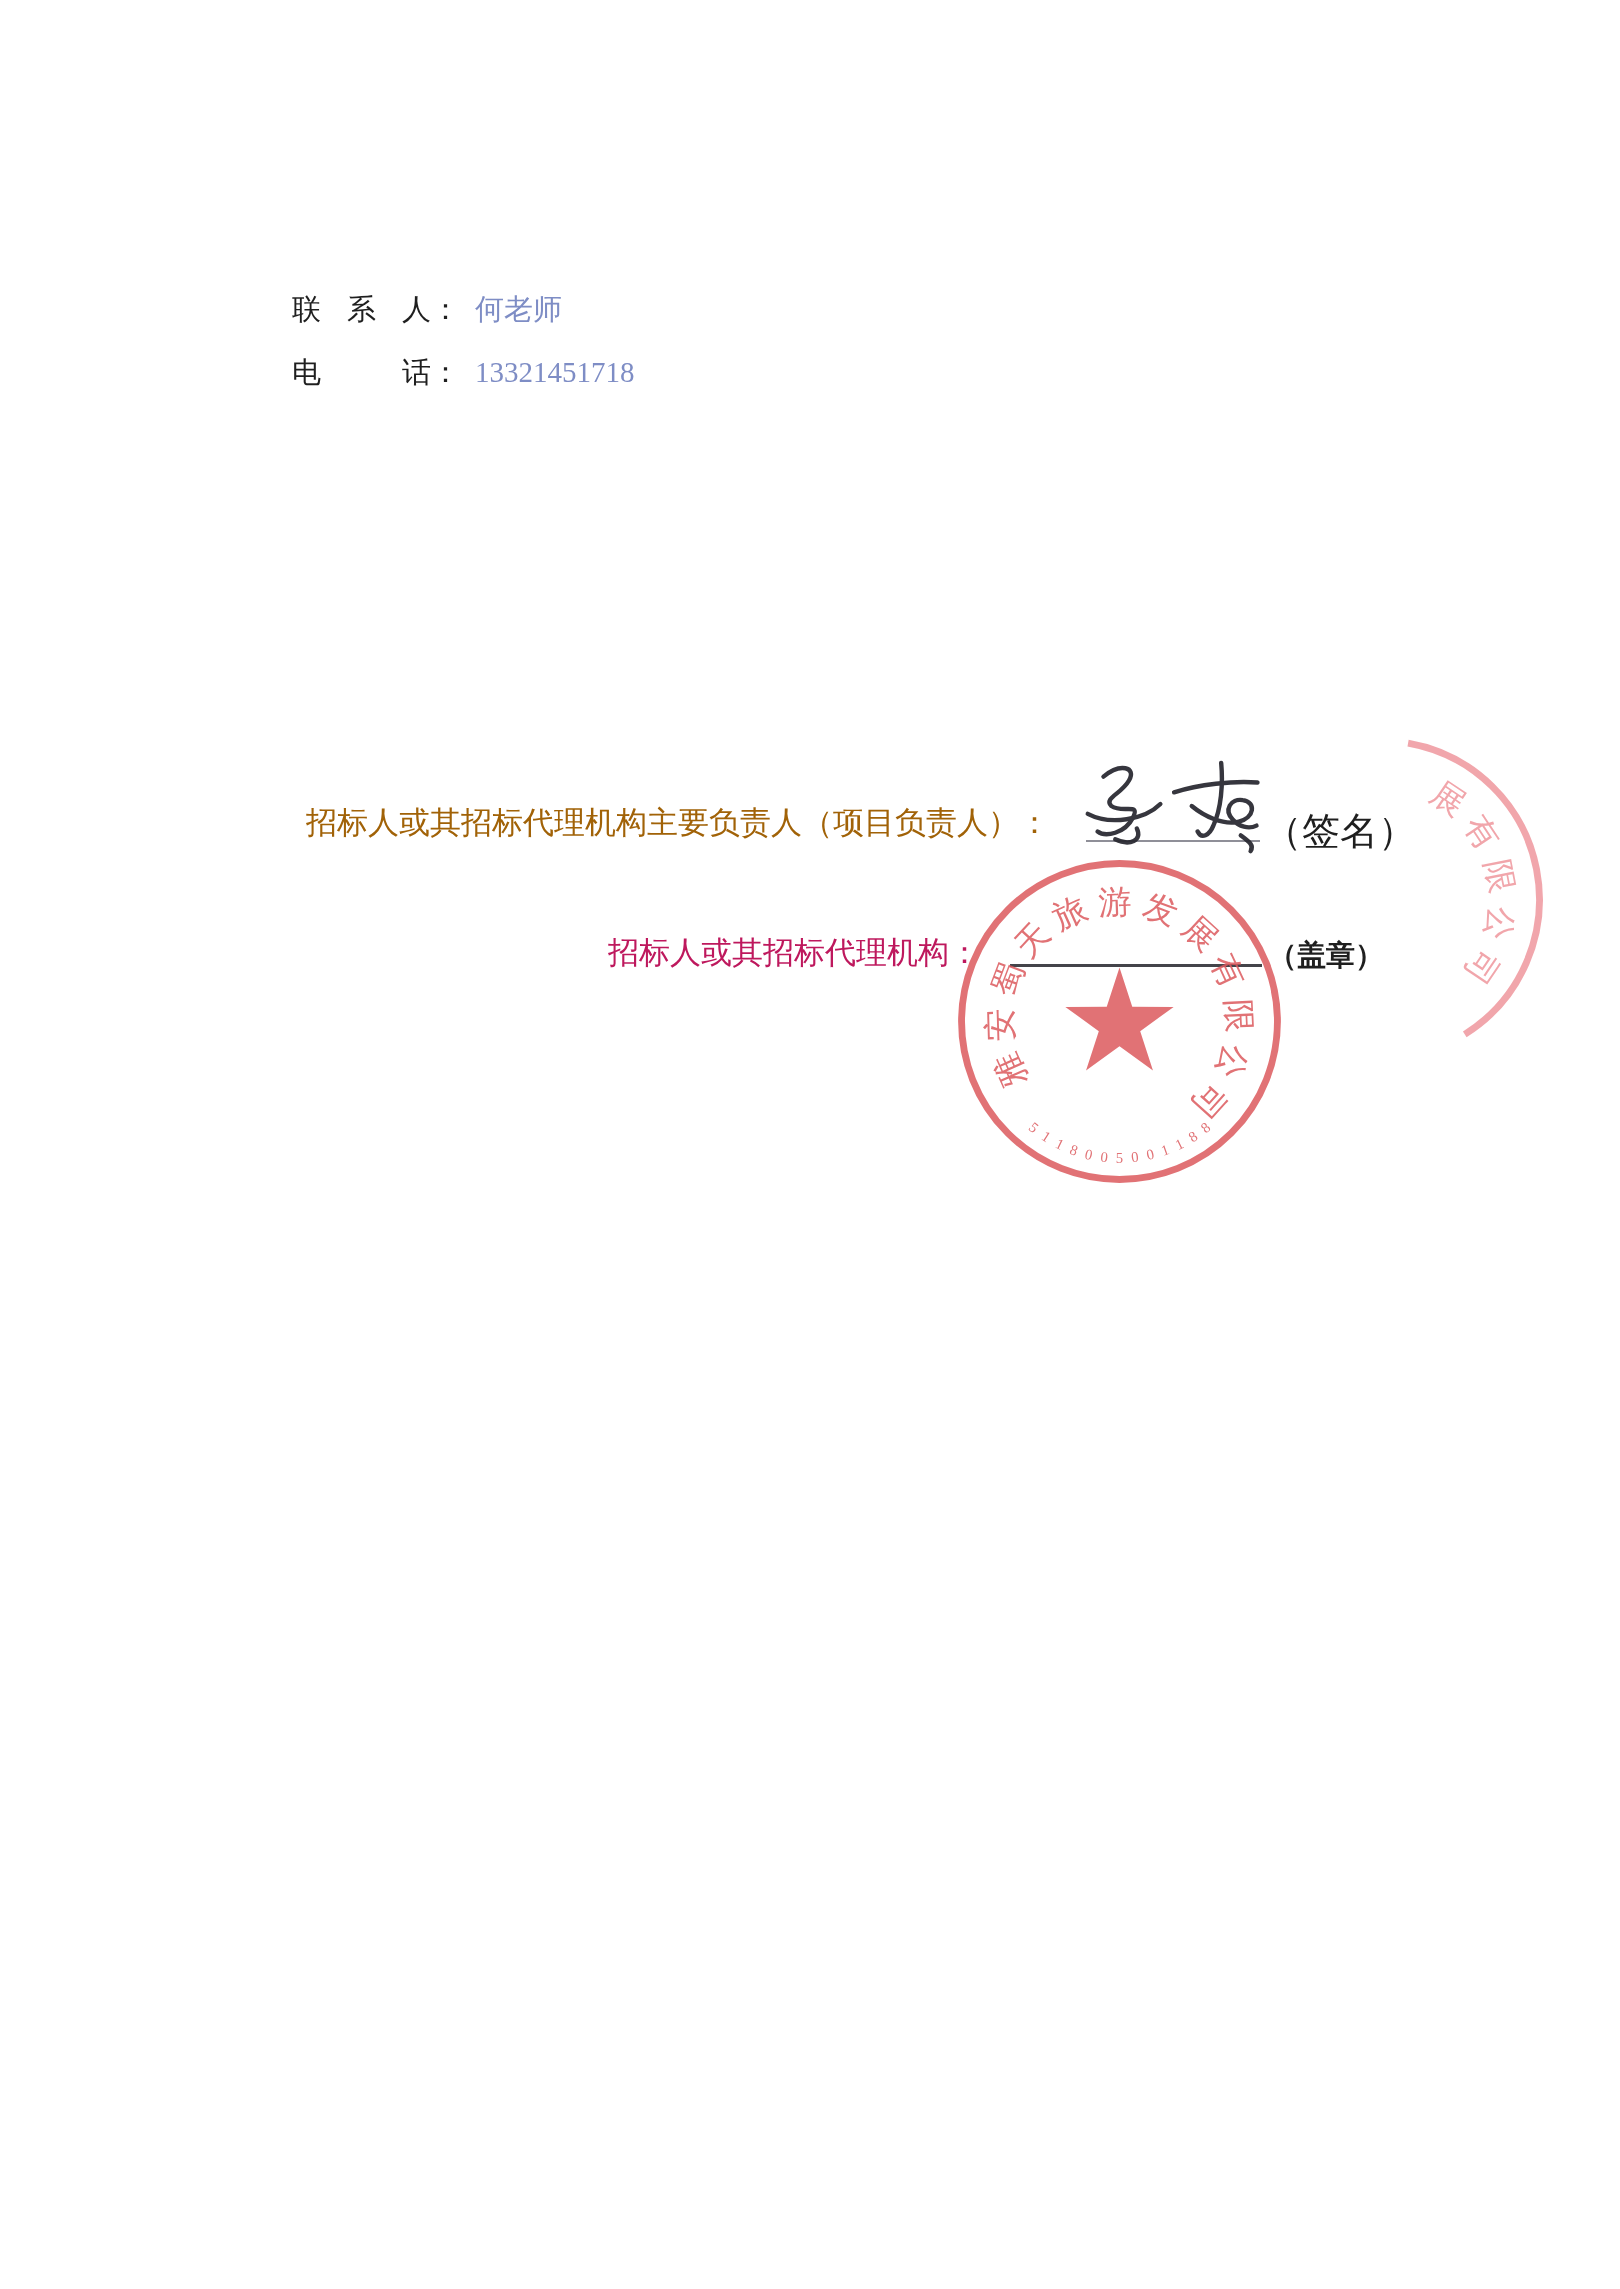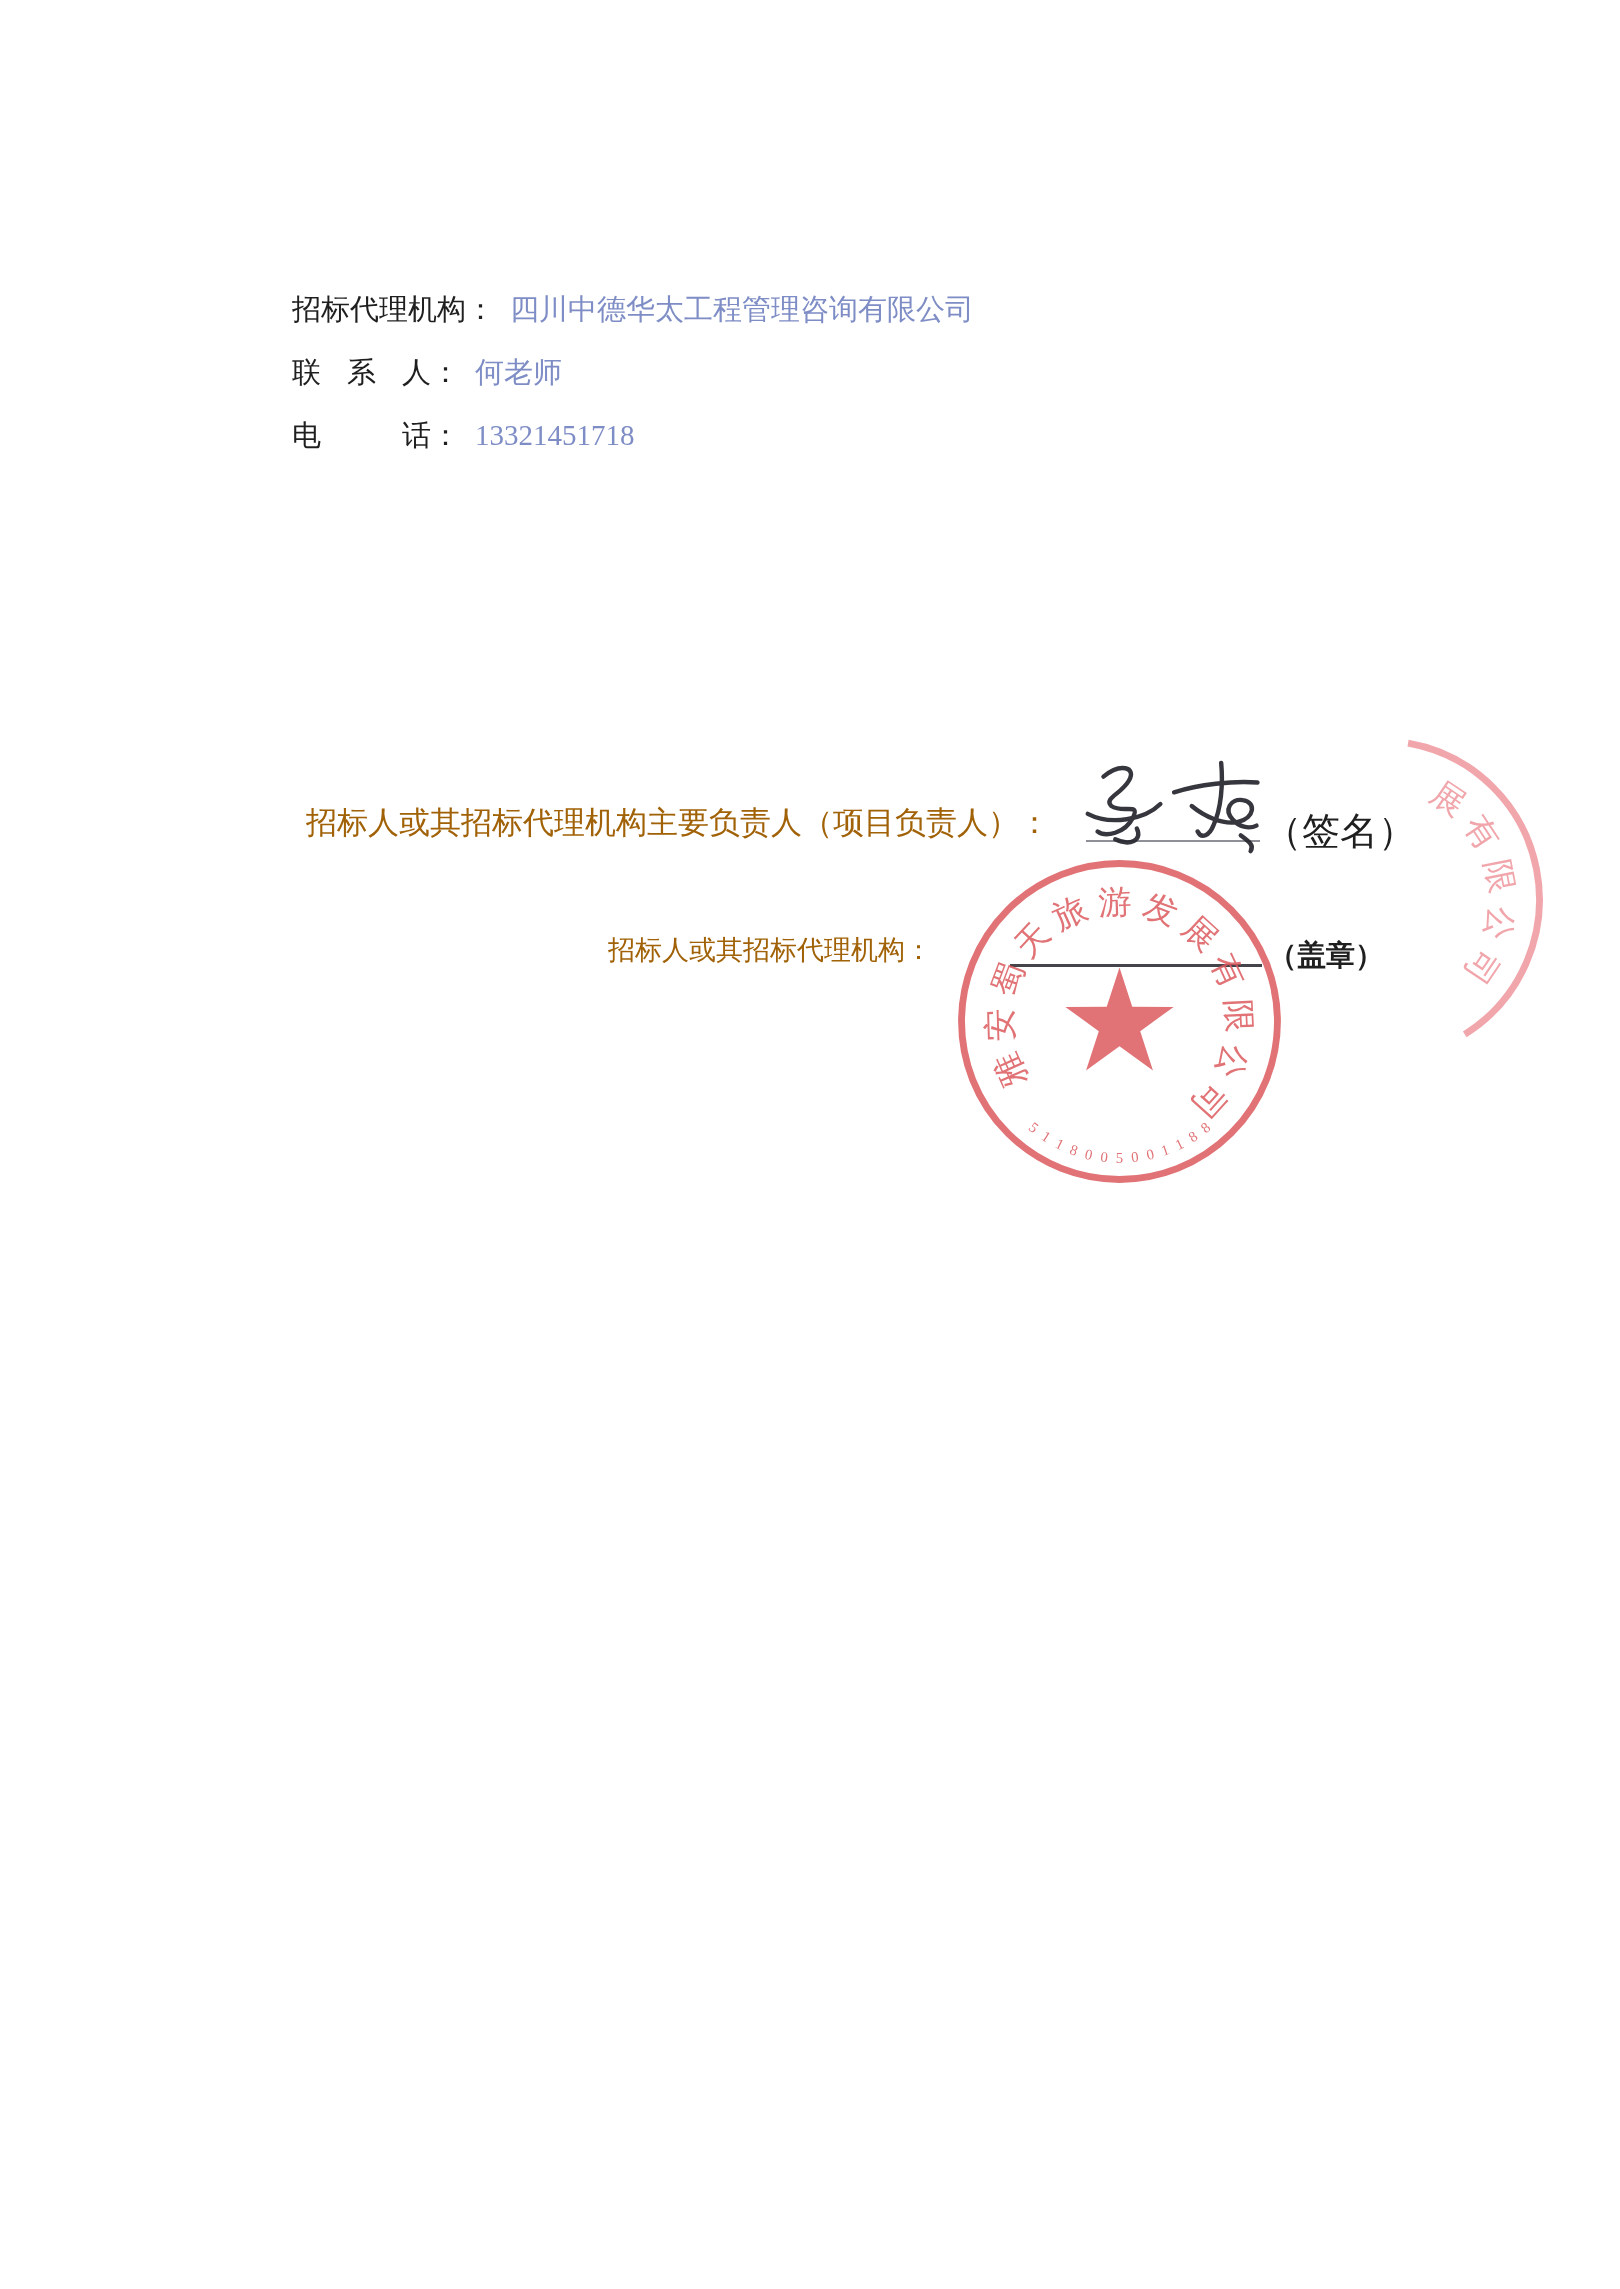--- a/index.html
+++ b/index.html
@@ -23,41 +23,37 @@
     text-align:justify;text-align-last:justify;
     color:#1f1f1f;vertical-align:top;
   }
   .contact .lbl.wide{width:auto;text-align-last:auto;}
   .contact .colon{color:#1f1f1f;}
   .contact .val{color:#7e8dc5;margin-left:7.8px;}
   
   .abs{position:absolute;white-space:nowrap;}
   .line-a{left:306px;top:802px;font-size:31px;color:#a16207;}
   .line-a-suffix{left:1264px;top:806px;font-size:38px;color:#1f1f1f;}
-  .line-b{left:608px;top:932px;font-size:27px;color:#a16207;}
+  .line-b{left:608px;top:932px;font-size:31px;color:#be185d;}
   .line-b-suffix{left:1268px;top:936px;font-size:29px;color:#1f1f1f;font-weight:bold;}
   .sig-underline{left:1086px;top:840px;width:174px;height:2px;background:#8f8f98;}
   .seal-underline{left:1010px;top:964px;width:252px;height:2.9px;background:#44444a;}
   .signature-svg{left:1076px;top:755px;}
   
   .stamp-main{left:938px;top:840px;}
   .stamp-partial{left:1199px;top:718px;}
   svg{display:block;}
   svg text{font-family:"Liberation Serif","DejaVu Serif",serif;}
 </style>
 </head>
 <body>
 
 <div class="page">
 
   <div class="contact">
-    <div class="row">
-      <span class="lbl wide">招标代理机构</span><span class="colon">：</span>
-      <span class="val">四川中德华太工程管理咨询有限公司</span>
-    </div>
     <div class="row">
       <span class="lbl">联系人</span><span class="colon">：</span>
       <span class="val">何老师</span>
     </div>
     <div class="row">
       <span class="lbl">电话</span><span class="colon">：</span>
       <span class="val">13321451718</span>
     </div>
   </div>
 

